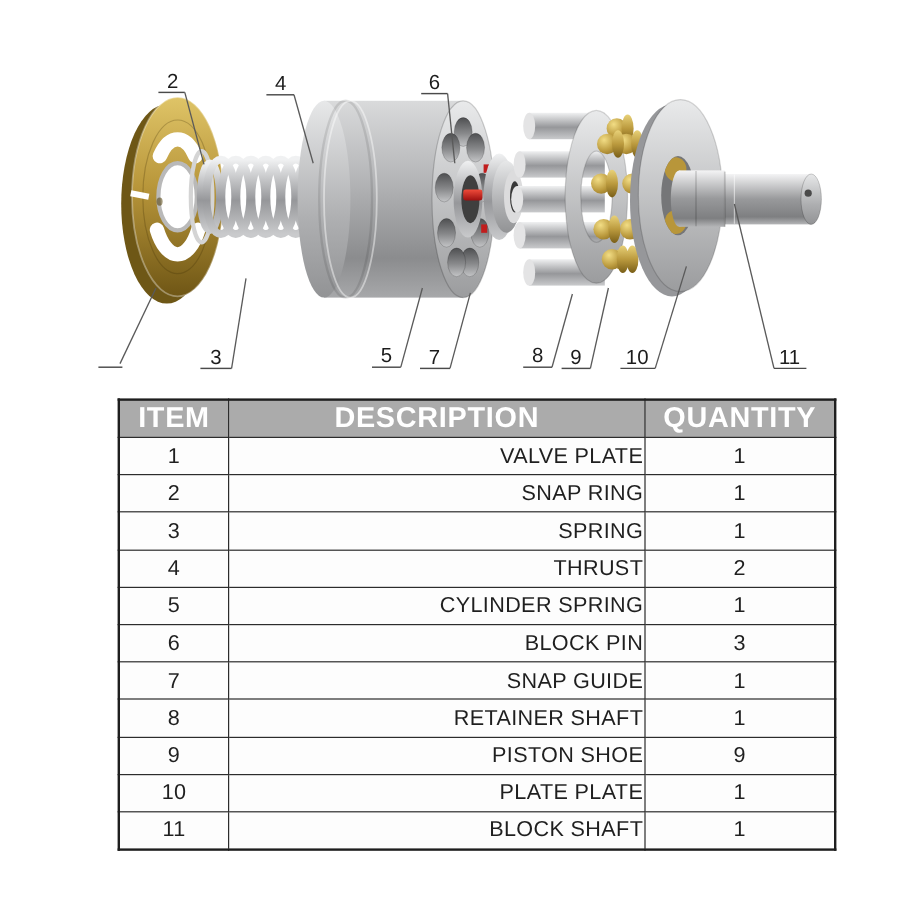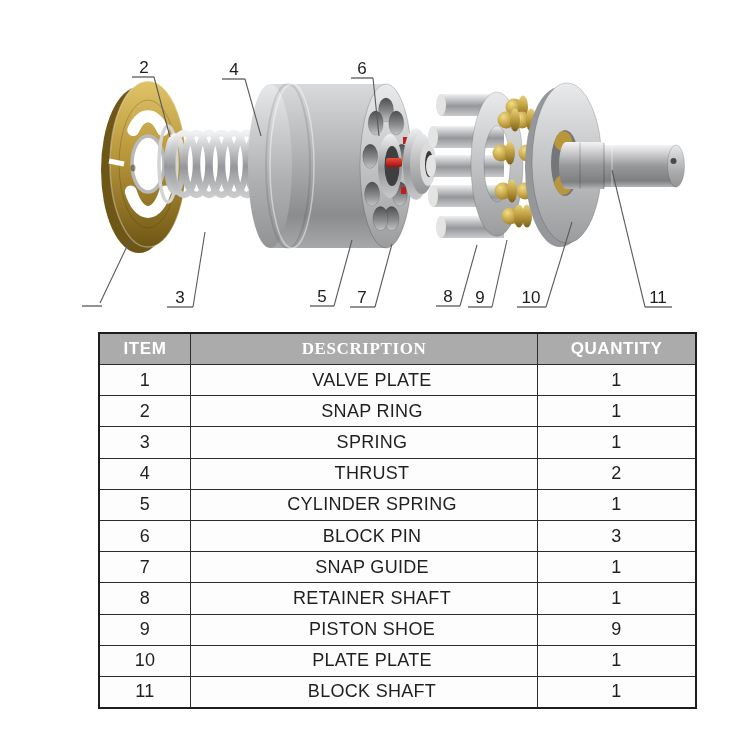--- a/index.html
+++ b/index.html
@@ -23,39 +23,39 @@
     left:98px;top:332px;
     width:587px;
     border-collapse:collapse;
     table-layout:fixed;
     border:2.5px solid #1e1e1e;
   }
   table.parts th{
     background:#ababab;
     color:#ffffff;
     font-weight:bold;
-    font-size:17px;
+    font-size:24px;
     letter-spacing:0.6px;
     height:28px;
     border:1.6px solid #2c2c2c;
     text-align:center;
   }
   table.parts td{
     font-size:18px;
     color:#1f1f1f;
     height:28.2px;
     border:1.6px solid #2c2c2c;
     background:#fdfdfd;
     letter-spacing:0.3px;
   }
   td.c-item{text-align:center;width:88px;}
-  td.c-desc{text-align:center;padding-left:17px;width:344px;}
+  td.c-desc{text-align:right;padding-left:17px;width:344px;}
   td.c-qty{text-align:center;width:155px;}
   th.h-item{width:88px;}
-  th.h-desc{width:344px;font-family:Liberation Serif, serif;}
+  th.h-desc{width:344px;}
   th.h-qty{width:155px;}
 </style>
 </head>
 <body>
 
 <div class="page">
 
   <svg class="diagram" width="750" height="330" viewBox="0 0 750 330">
     <defs>
       <linearGradient id="goldGrad" x1="0" y1="0" x2="0" y2="1">

